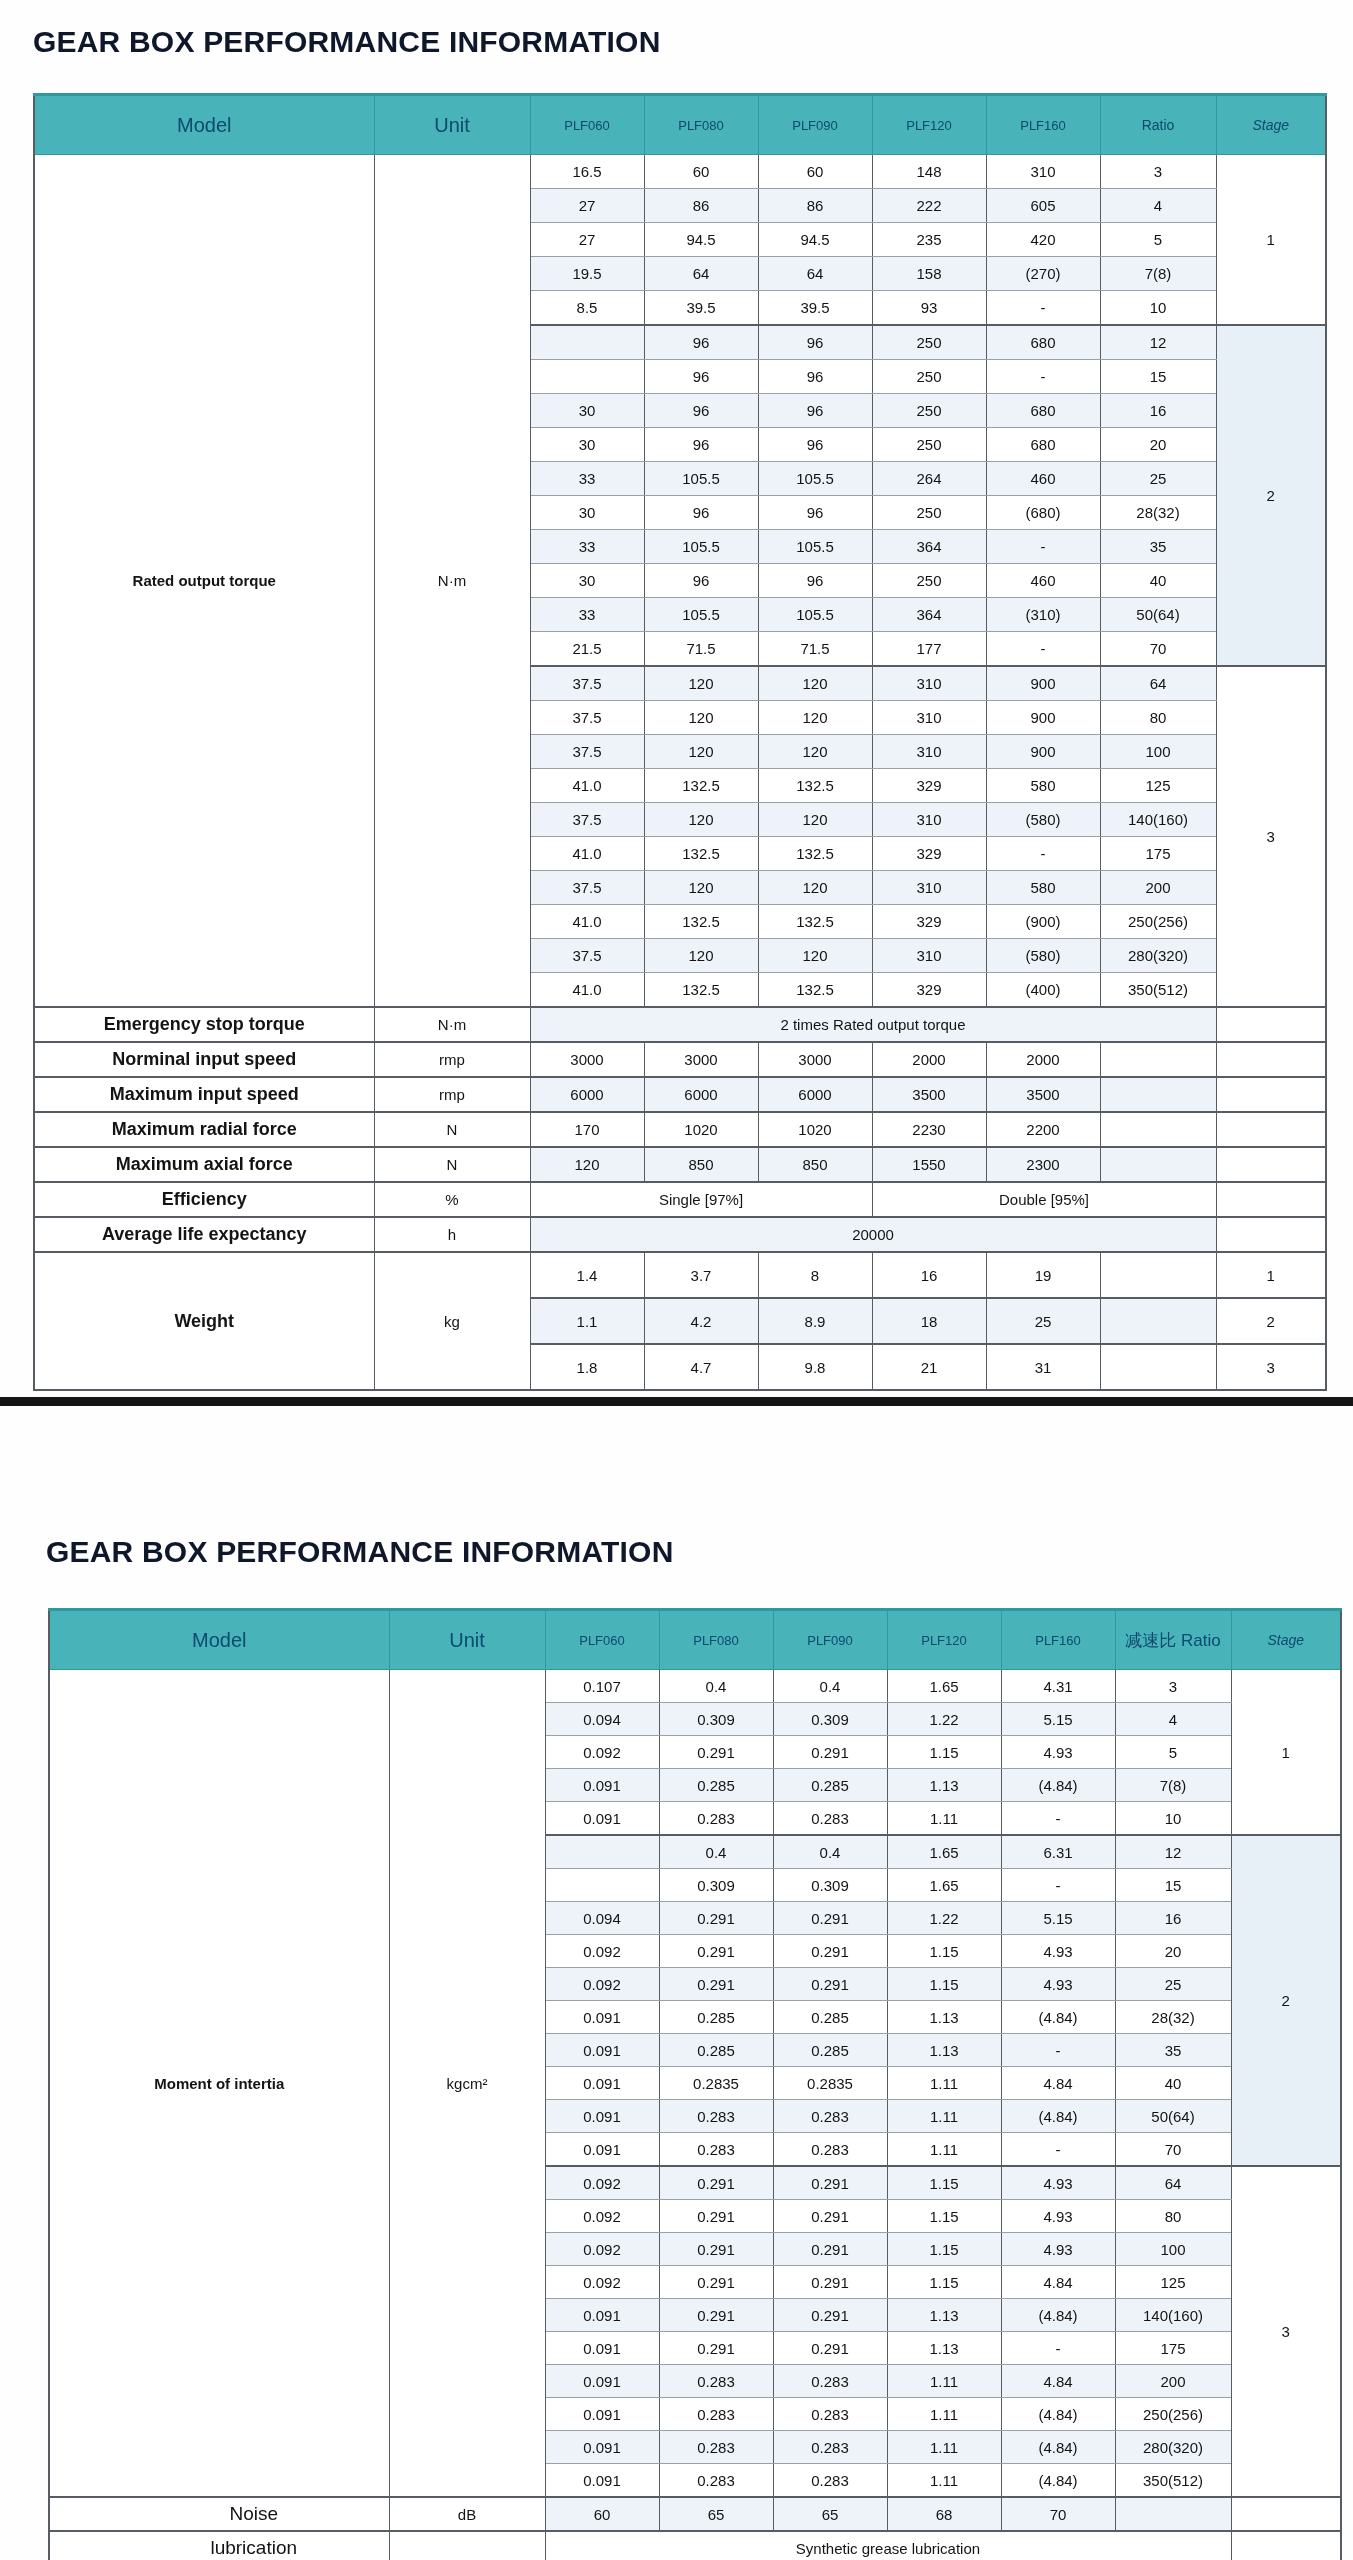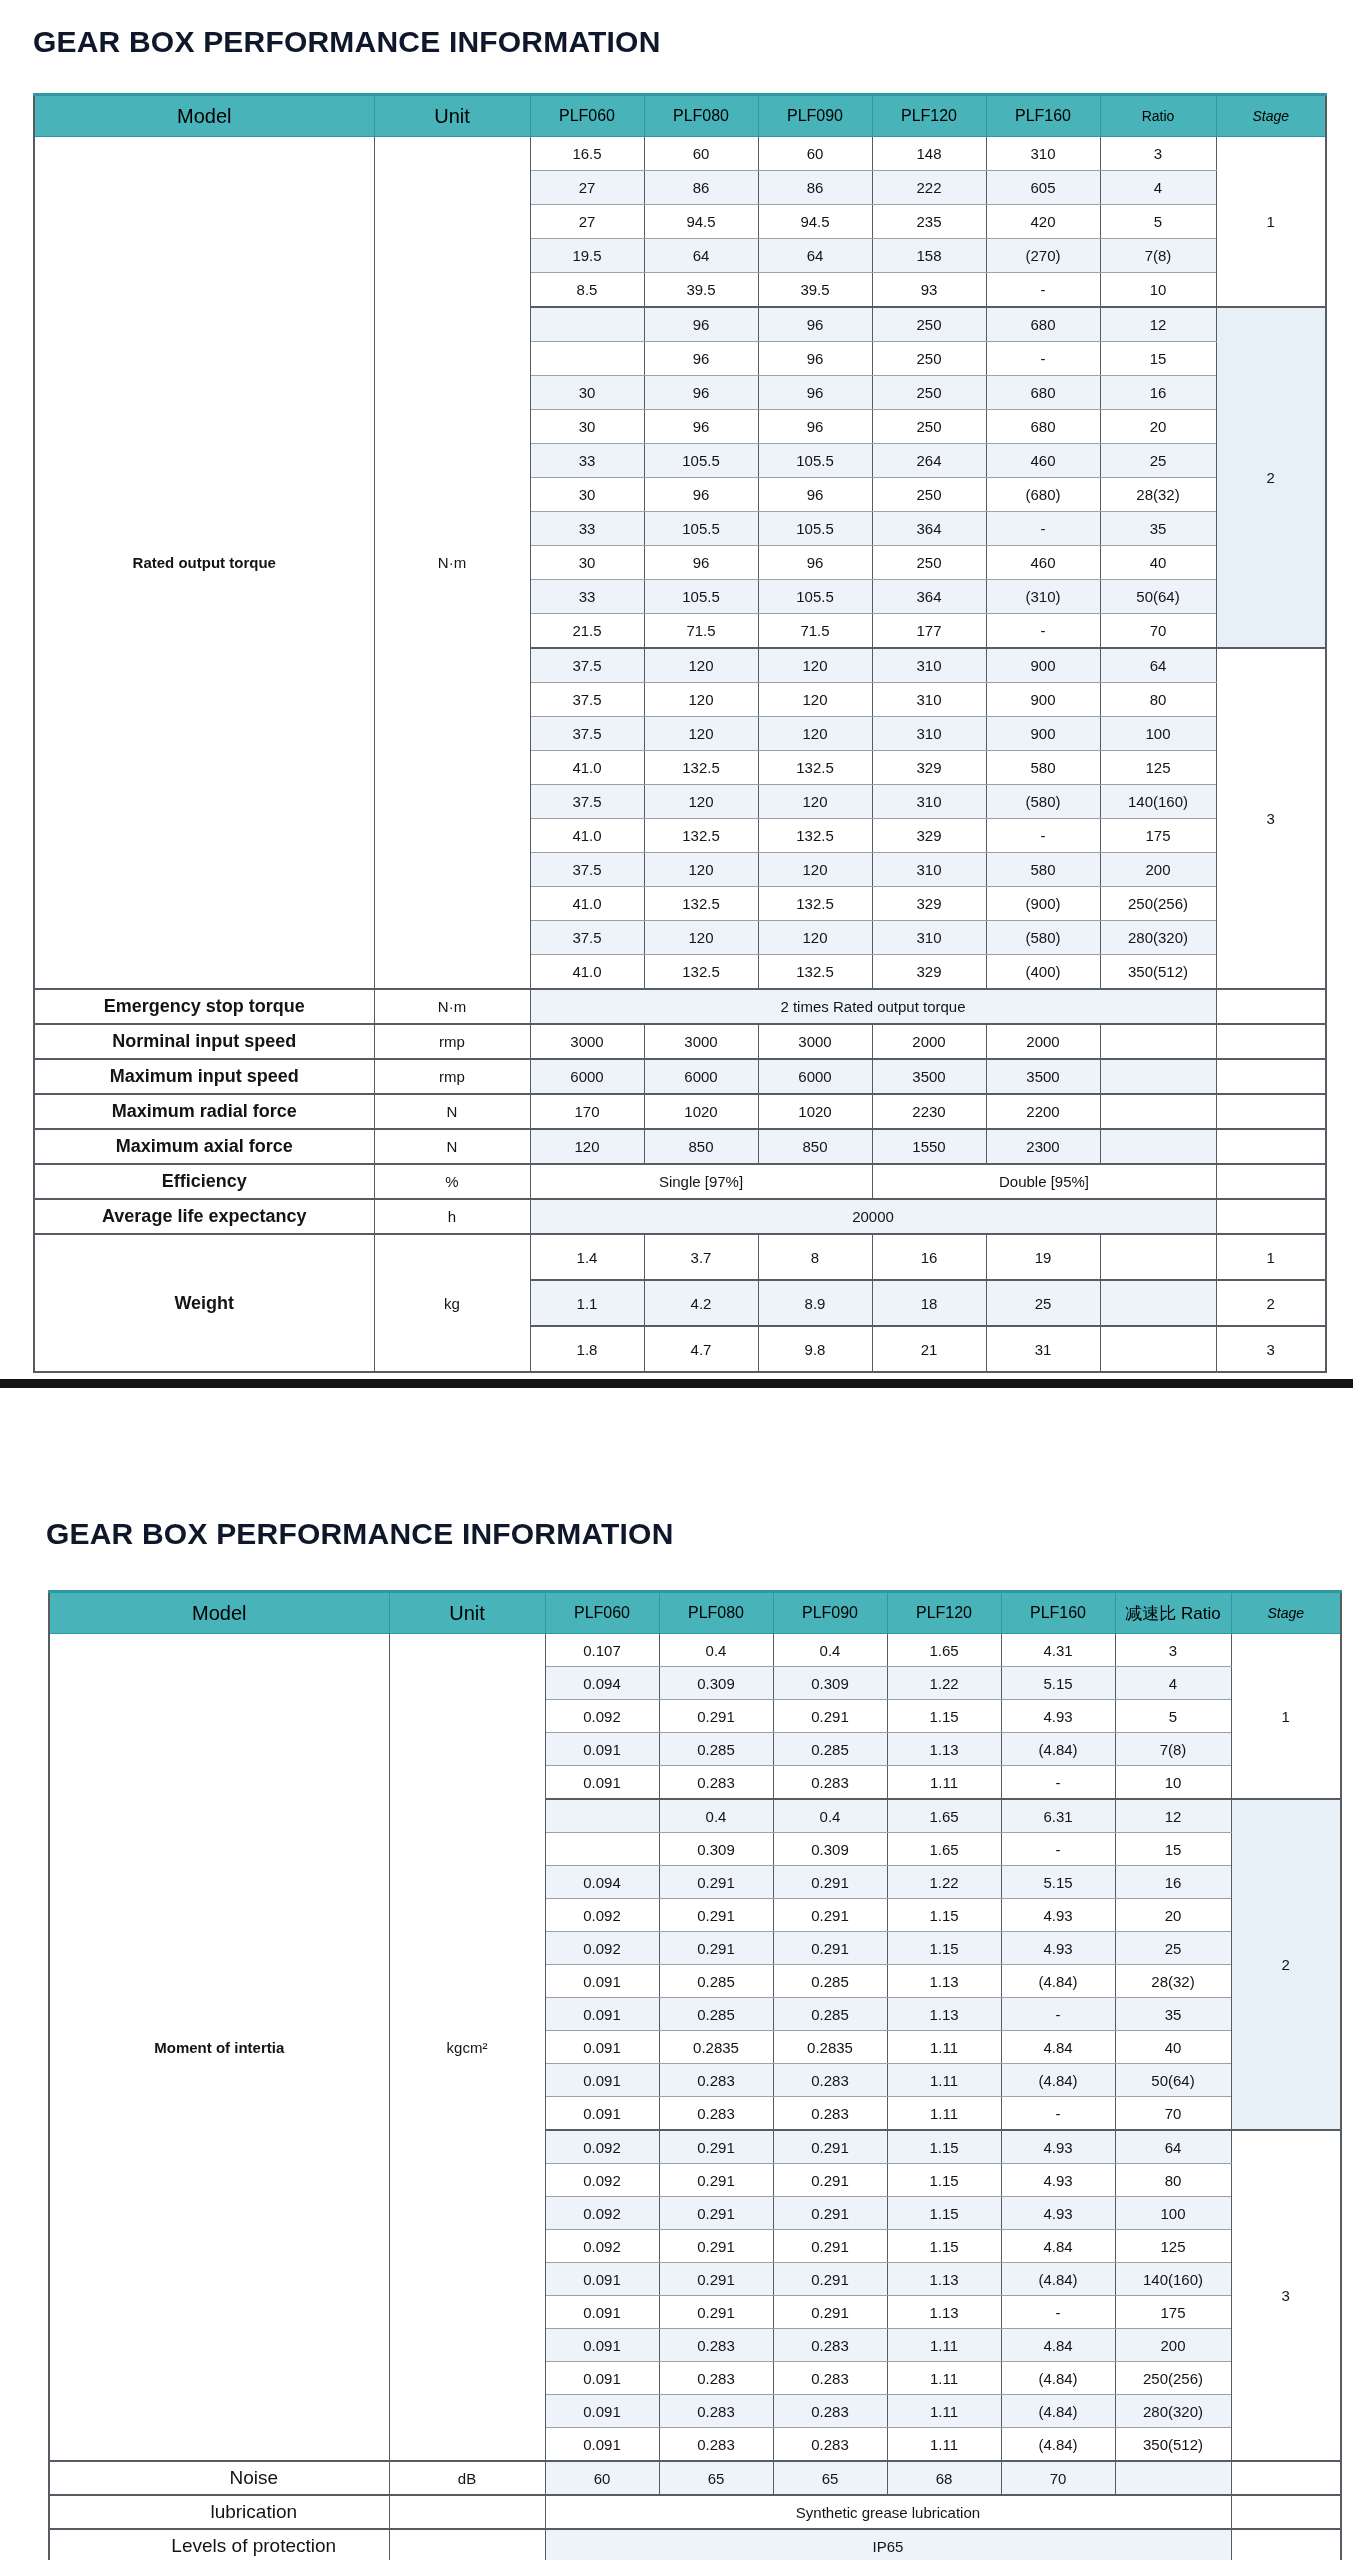--- a/index.html
+++ b/index.html
@@ -15,26 +15,26 @@
   .page{width:1353px;height:2560px;background:#fefefe;overflow:hidden;position:relative;}
   h1.title{font-size:30px;line-height:36px;margin:0;font-weight:bold;color:#0f172a;letter-spacing:0.2px;}
   .t1-title{padding:24px 0 0 33px;}
   .t2-title{padding:128px 0 0 46px;}
   .tbl-wrap.w1{margin:33px 0 0 33px;}
   .tbl-wrap.w2{margin:38px 0 0 48px;}
   .divider{height:9px;background:#151515;margin-top:6px;width:1353px;}
 
   table.perf{border-collapse:collapse;table-layout:fixed;background:#fff;border:2px solid var(--gd);}
   .perf th{
-    background:var(--teal);color:#000000;font-weight:normal;height:40px;padding:0;
+    background:var(--teal);color:#0c4a6e;font-weight:normal;height:40px;padding:9px;
     border:1px solid var(--teal-border);border-top:3px solid var(--teal-border);
     overflow:hidden;white-space:nowrap;
   }
   .h-model,.h-unit{font-size:20px;}
-  .h-plf{font-size:16px;}
+  .h-plf{font-size:13px;}
   .t1 .h-ratio{font-size:14px;}
   .t2 .h-ratio{font-size:17px;}
   .h-stage{font-size:14px;font-style:italic;margin-left:28px;}
 
   .perf td{
     border-left:1px solid var(--gd);border-right:1px solid var(--gd);
     border-top:1px solid var(--gl);border-bottom:1px solid var(--gl);
     font-size:15px;text-align:center;padding:0;overflow:hidden;white-space:nowrap;
     background:#fff;
   }

